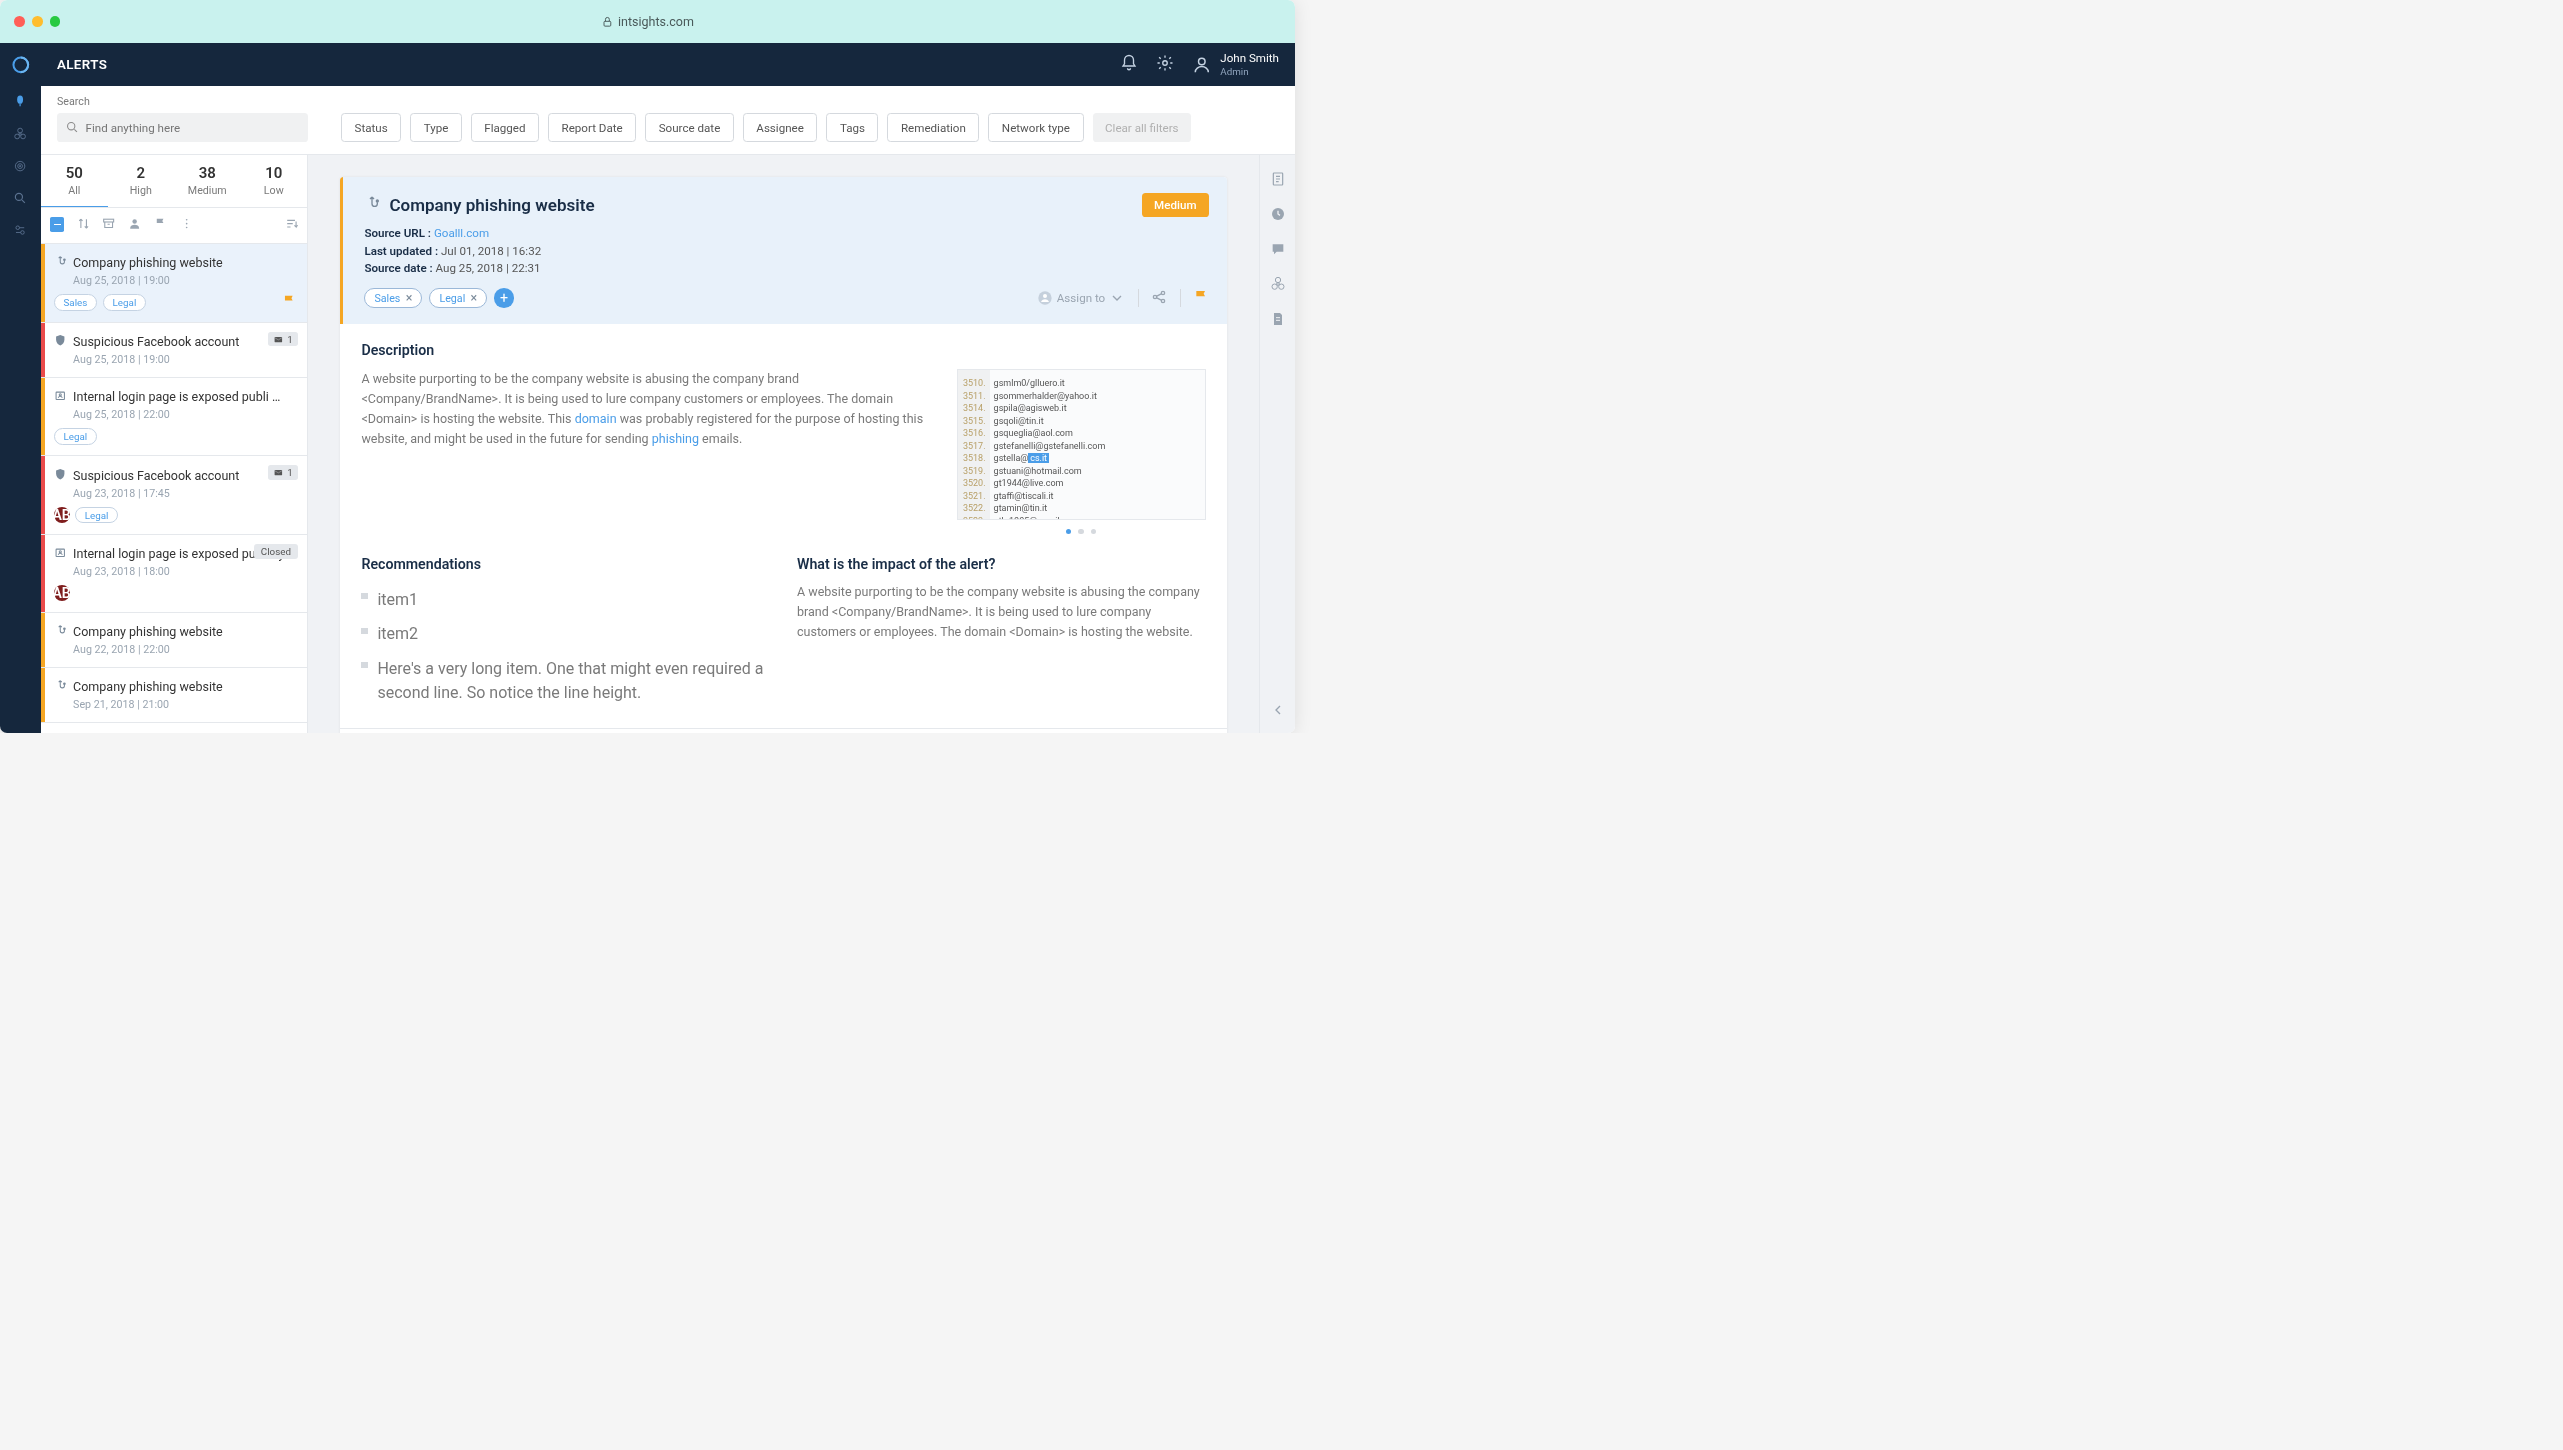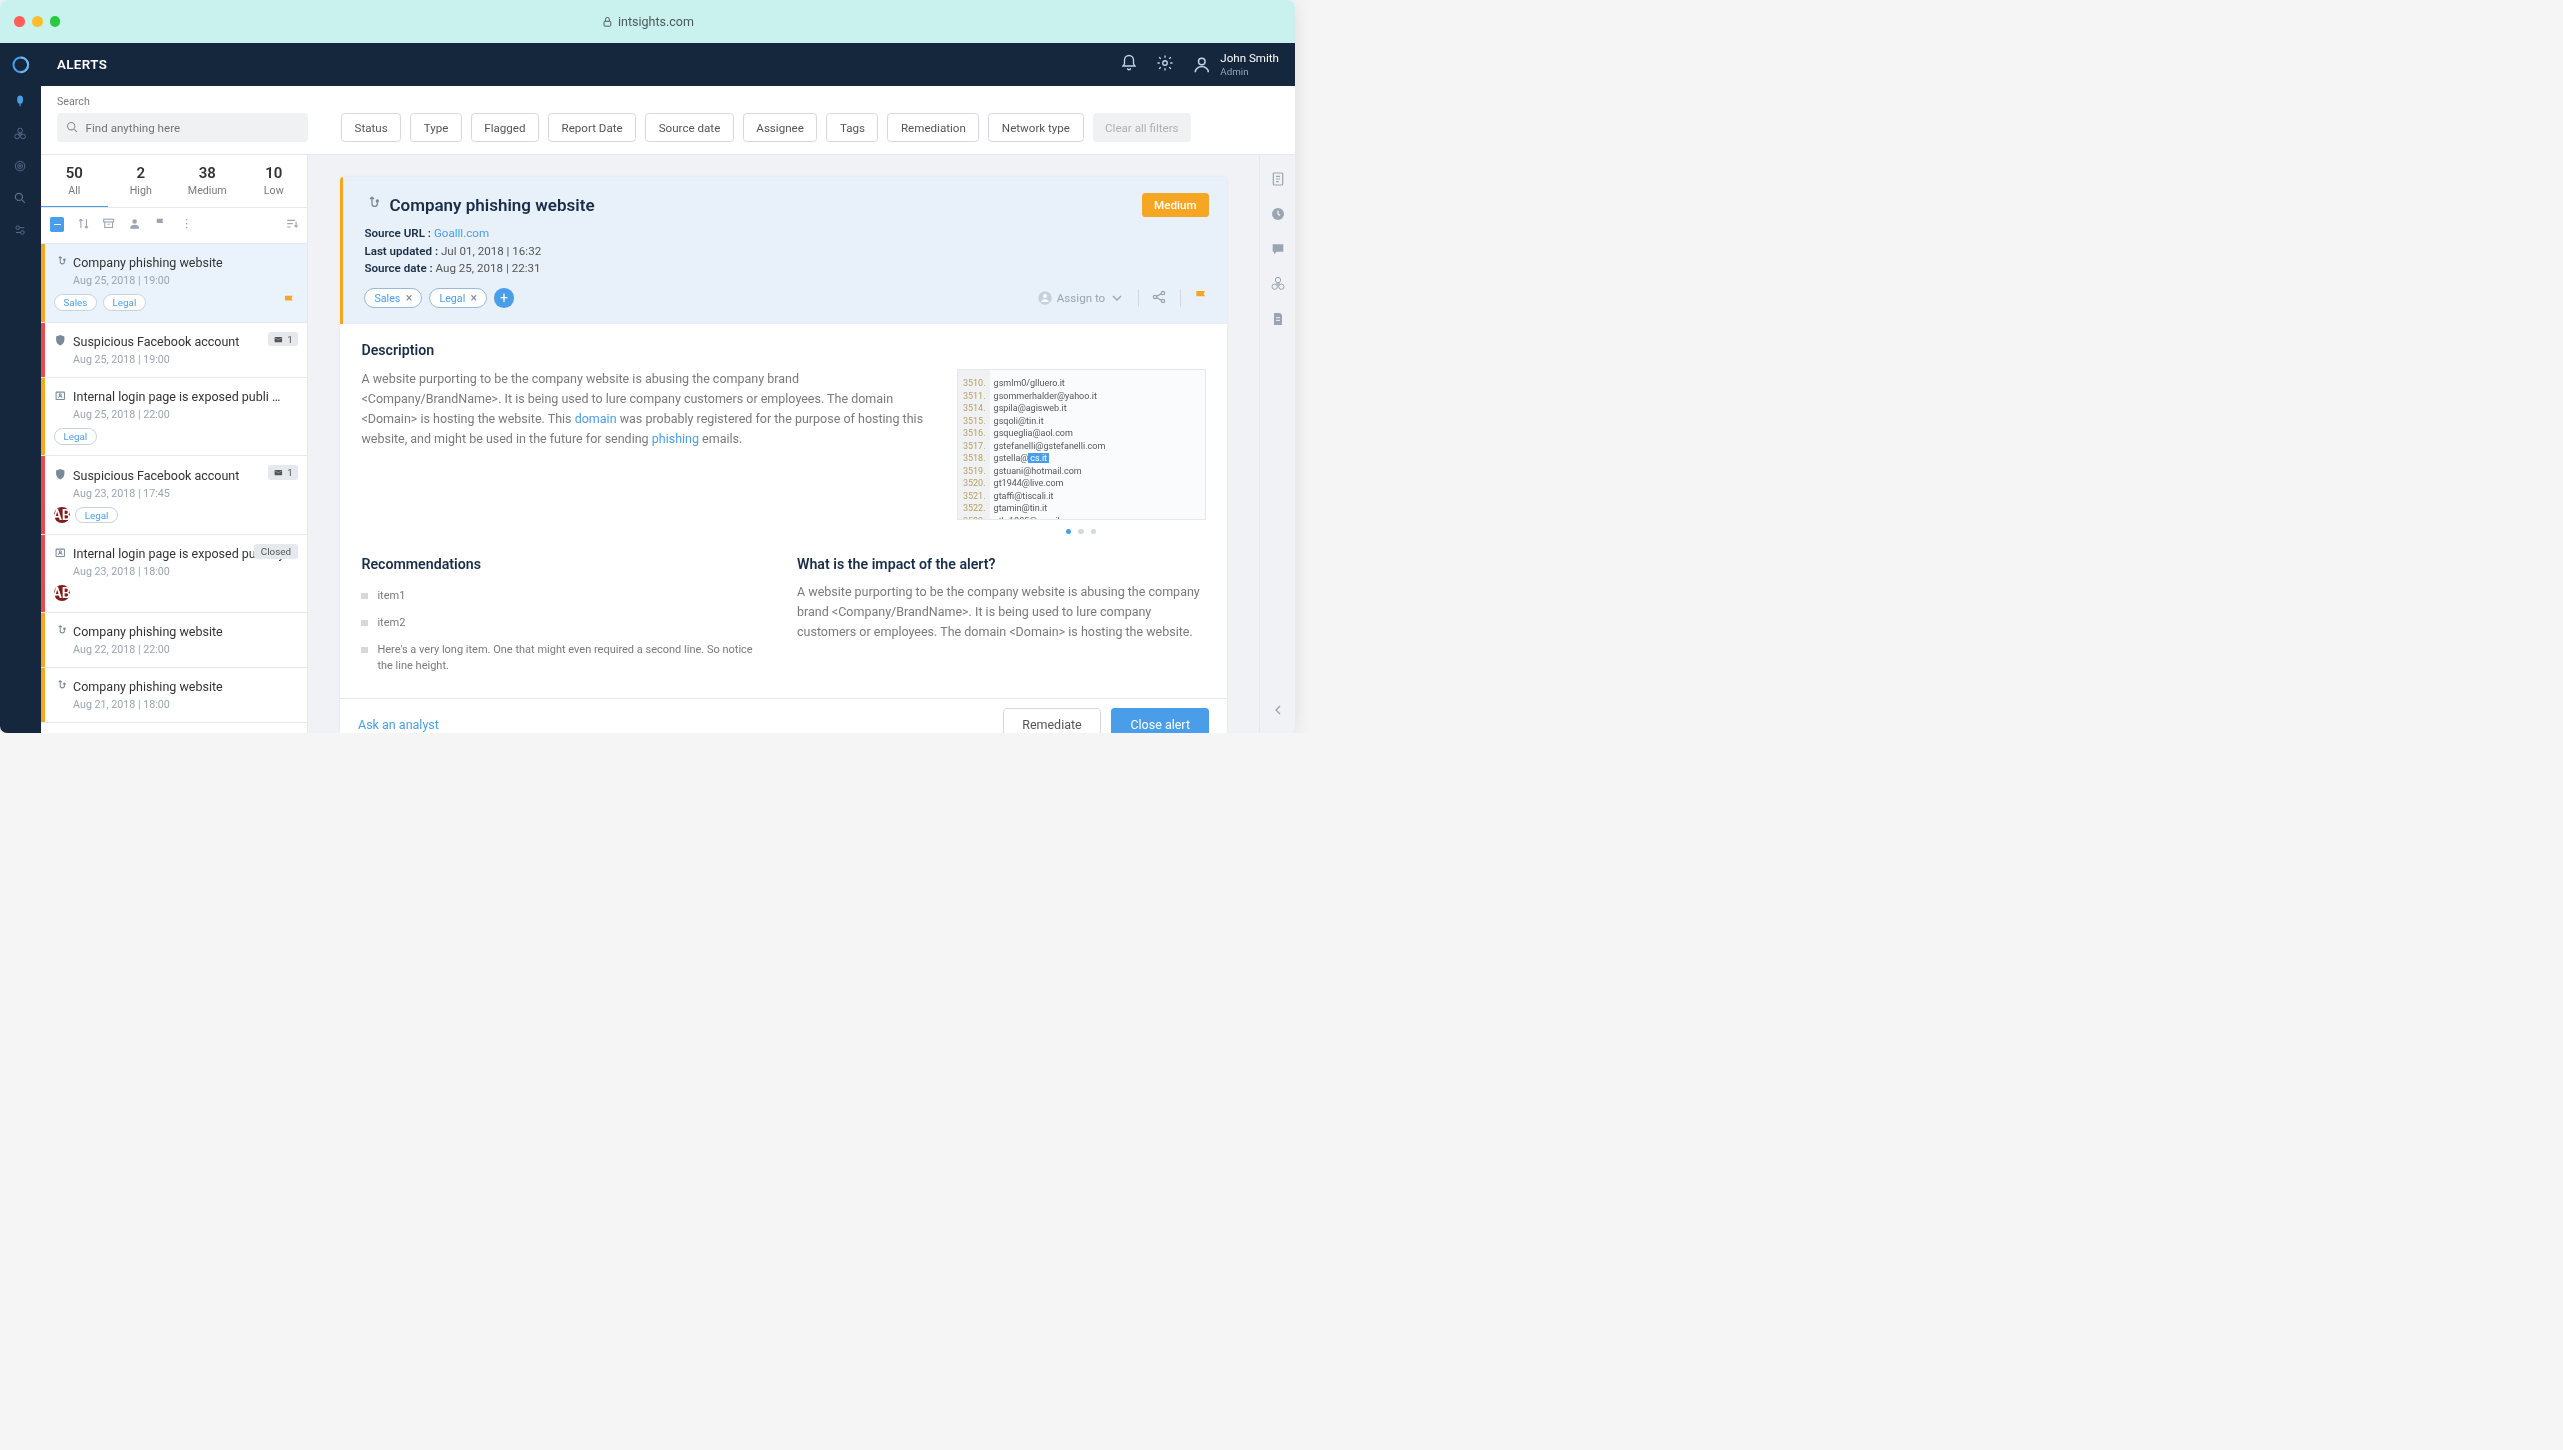--- a/index.html
+++ b/index.html
@@ -103,21 +103,21 @@
 .emails-preview{width:249px;height:151px;background:#fafbfc;border:0.9px solid #e5e8ec;padding:7.1px 5.3px 7.1px 36px;font-family:monospace;font-size:9px;color:#555;position:relative;overflow:hidden}
 .emails-gutter{position:absolute;left:0;top:0;bottom:0;width:32px;background:#f0f1f2;padding:7.1px 5.3px;text-align:right;color:#b8a068;font-size:9px;line-height:12.5px}
 .emails-lines{line-height:12.5px}
 .emails-lines .hl{background:#4a9de8;color:#fff;padding:0 1.8px}
 .dots{display:flex;justify-content:center;gap:7.1px;margin-top:9px}
 .pdot{width:5.3px;height:5.3px;border-radius:50%;background:#d5d9de}
 .pdot.active{background:#4a9de8}
 .dc-lower{display:flex;gap:27px;margin-top:21.4px}
 .dc-col{flex:1}
 .rec-list{list-style:none}
-.rec-list li{font-size:11px;color:#7a7a7a;padding:5.3px 0 5.3px 16px;position:relative;line-height:1.5}
+.rec-list li{font-size:16px;color:#7a7a7a;padding:5.3px 0 5.3px 16px;position:relative;line-height:1.5}
 .rec-list li::before{content:'';position:absolute;left:0;top:10.7px;width:6.2px;height:6.2px;background:#d5d9de}
 .impact-text{font-size:12.5px;color:#7a7a7a;line-height:1.6}
 .dc-footer{height:52px;border-top:0.9px solid #e5e8ec;display:flex;align-items:center;justify-content:space-between;padding:0 18px}
 .analyst-link{color:#4a9de8;font-size:12.5px;cursor:pointer}
 .footer-btns{display:flex;gap:10.7px}
 .btn{padding:8px 18px;border-radius:3.6px;font-size:12.5px;cursor:pointer;border:0.9px solid transparent}
 .btn-secondary{background:#fff;border-color:#d5d9de;color:#555}
 .btn-primary{background:#4a9de8;color:#fff}
 .rightbar{width:36px;background:#f0f2f5;display:flex;flex-direction:column;align-items:center;padding-top:16px;gap:16px;border-left:0.9px solid #e5e8ec}
 .rb-icon{color:#9aa5b1;cursor:pointer}
@@ -378,21 +378,21 @@
               </div>
               <div class="alert-item">
                 <div class="sev-bar medium"></div>
                 <div class="ai-row1">
                   <span class="ai-icon"><svg viewBox="0 0 24 24" fill="none" stroke="currentColor" stroke-width="2">
                       <path d="M12 3v10a4 4 0 0 0 8 0v-2M12 3l-3 3M12 3l3 3"></path>
                       <circle cx="20" cy="9" r="1.5" fill="currentColor"></circle>
                     </svg></span>
                   <span class="ai-title">Company phishing website</span>
                 </div>
-                <div class="ai-date">Aug 21, 2018 | 18:00</div>
+                <div class="ai-date">Sep 21, 2018 | 21:00</div>
               </div>
             </div>
         </div>
 
         <div class="detail-area">
           <div class="detail-card">
             <div class="dc-header">
               <div class="dc-title-row">
                 <div class="dc-title-left">
                   <span class="dc-icon"><svg viewBox="0 0 24 24" fill="none" stroke="currentColor" stroke-width="2">

